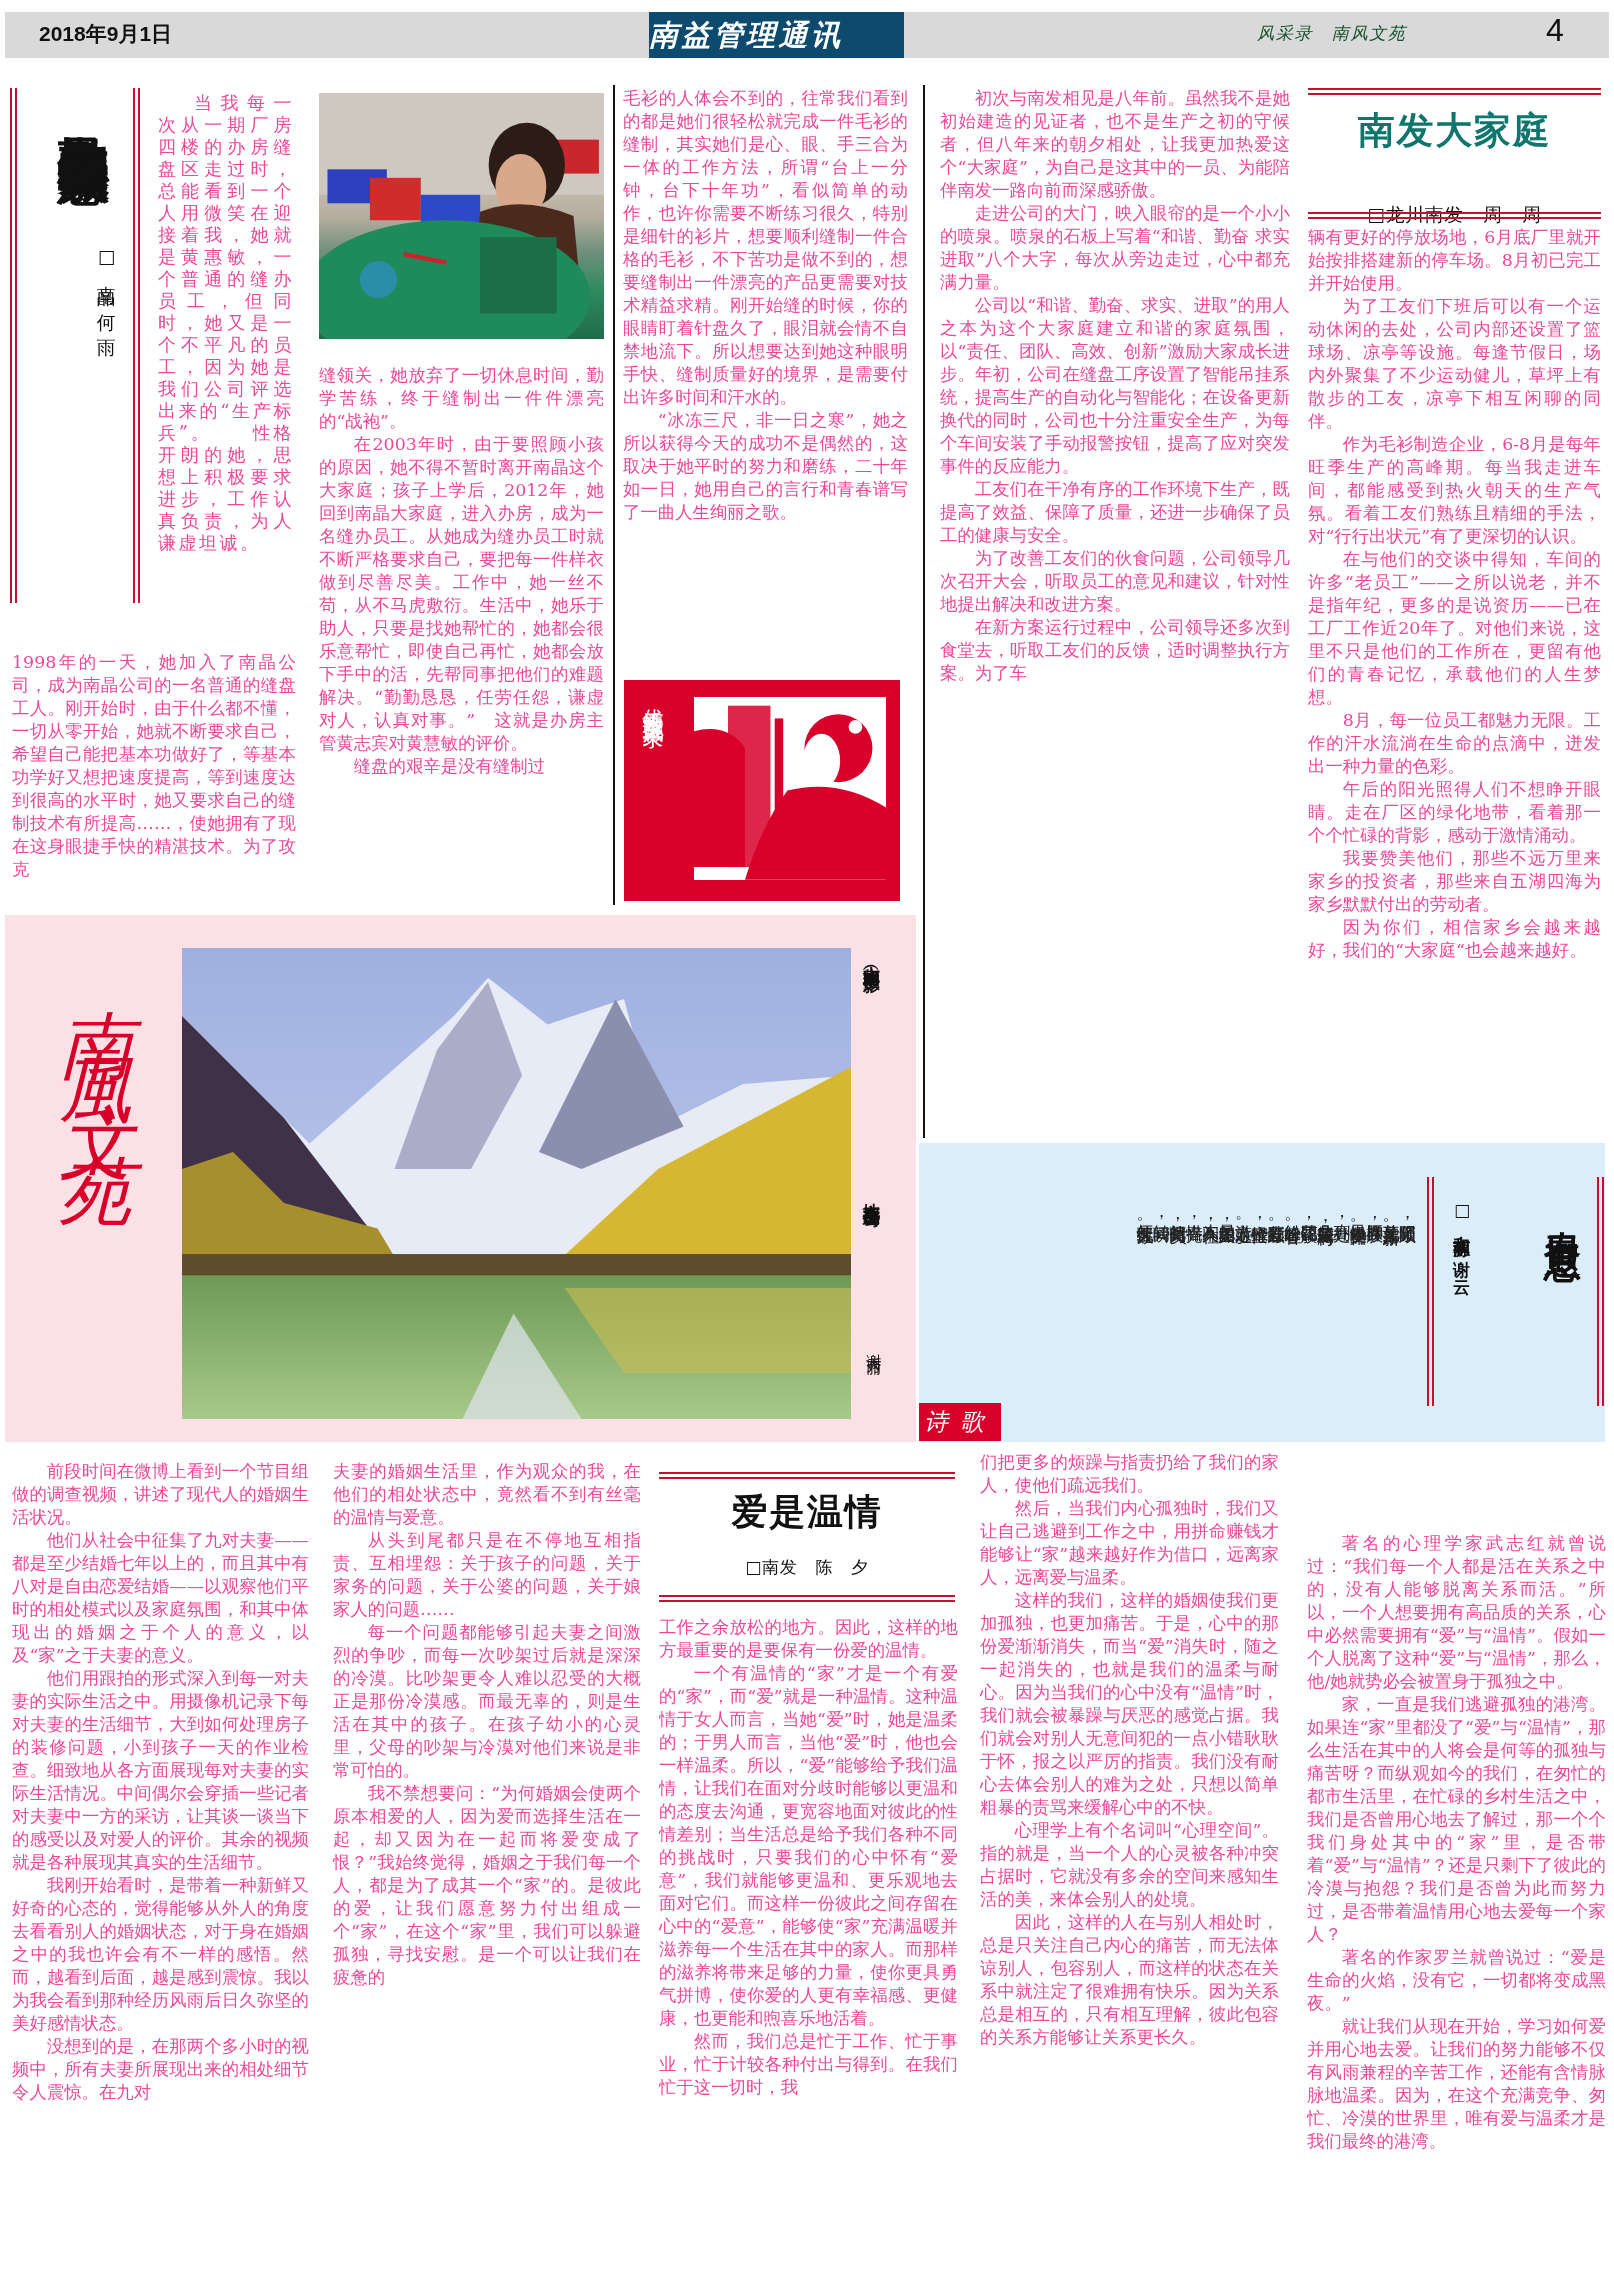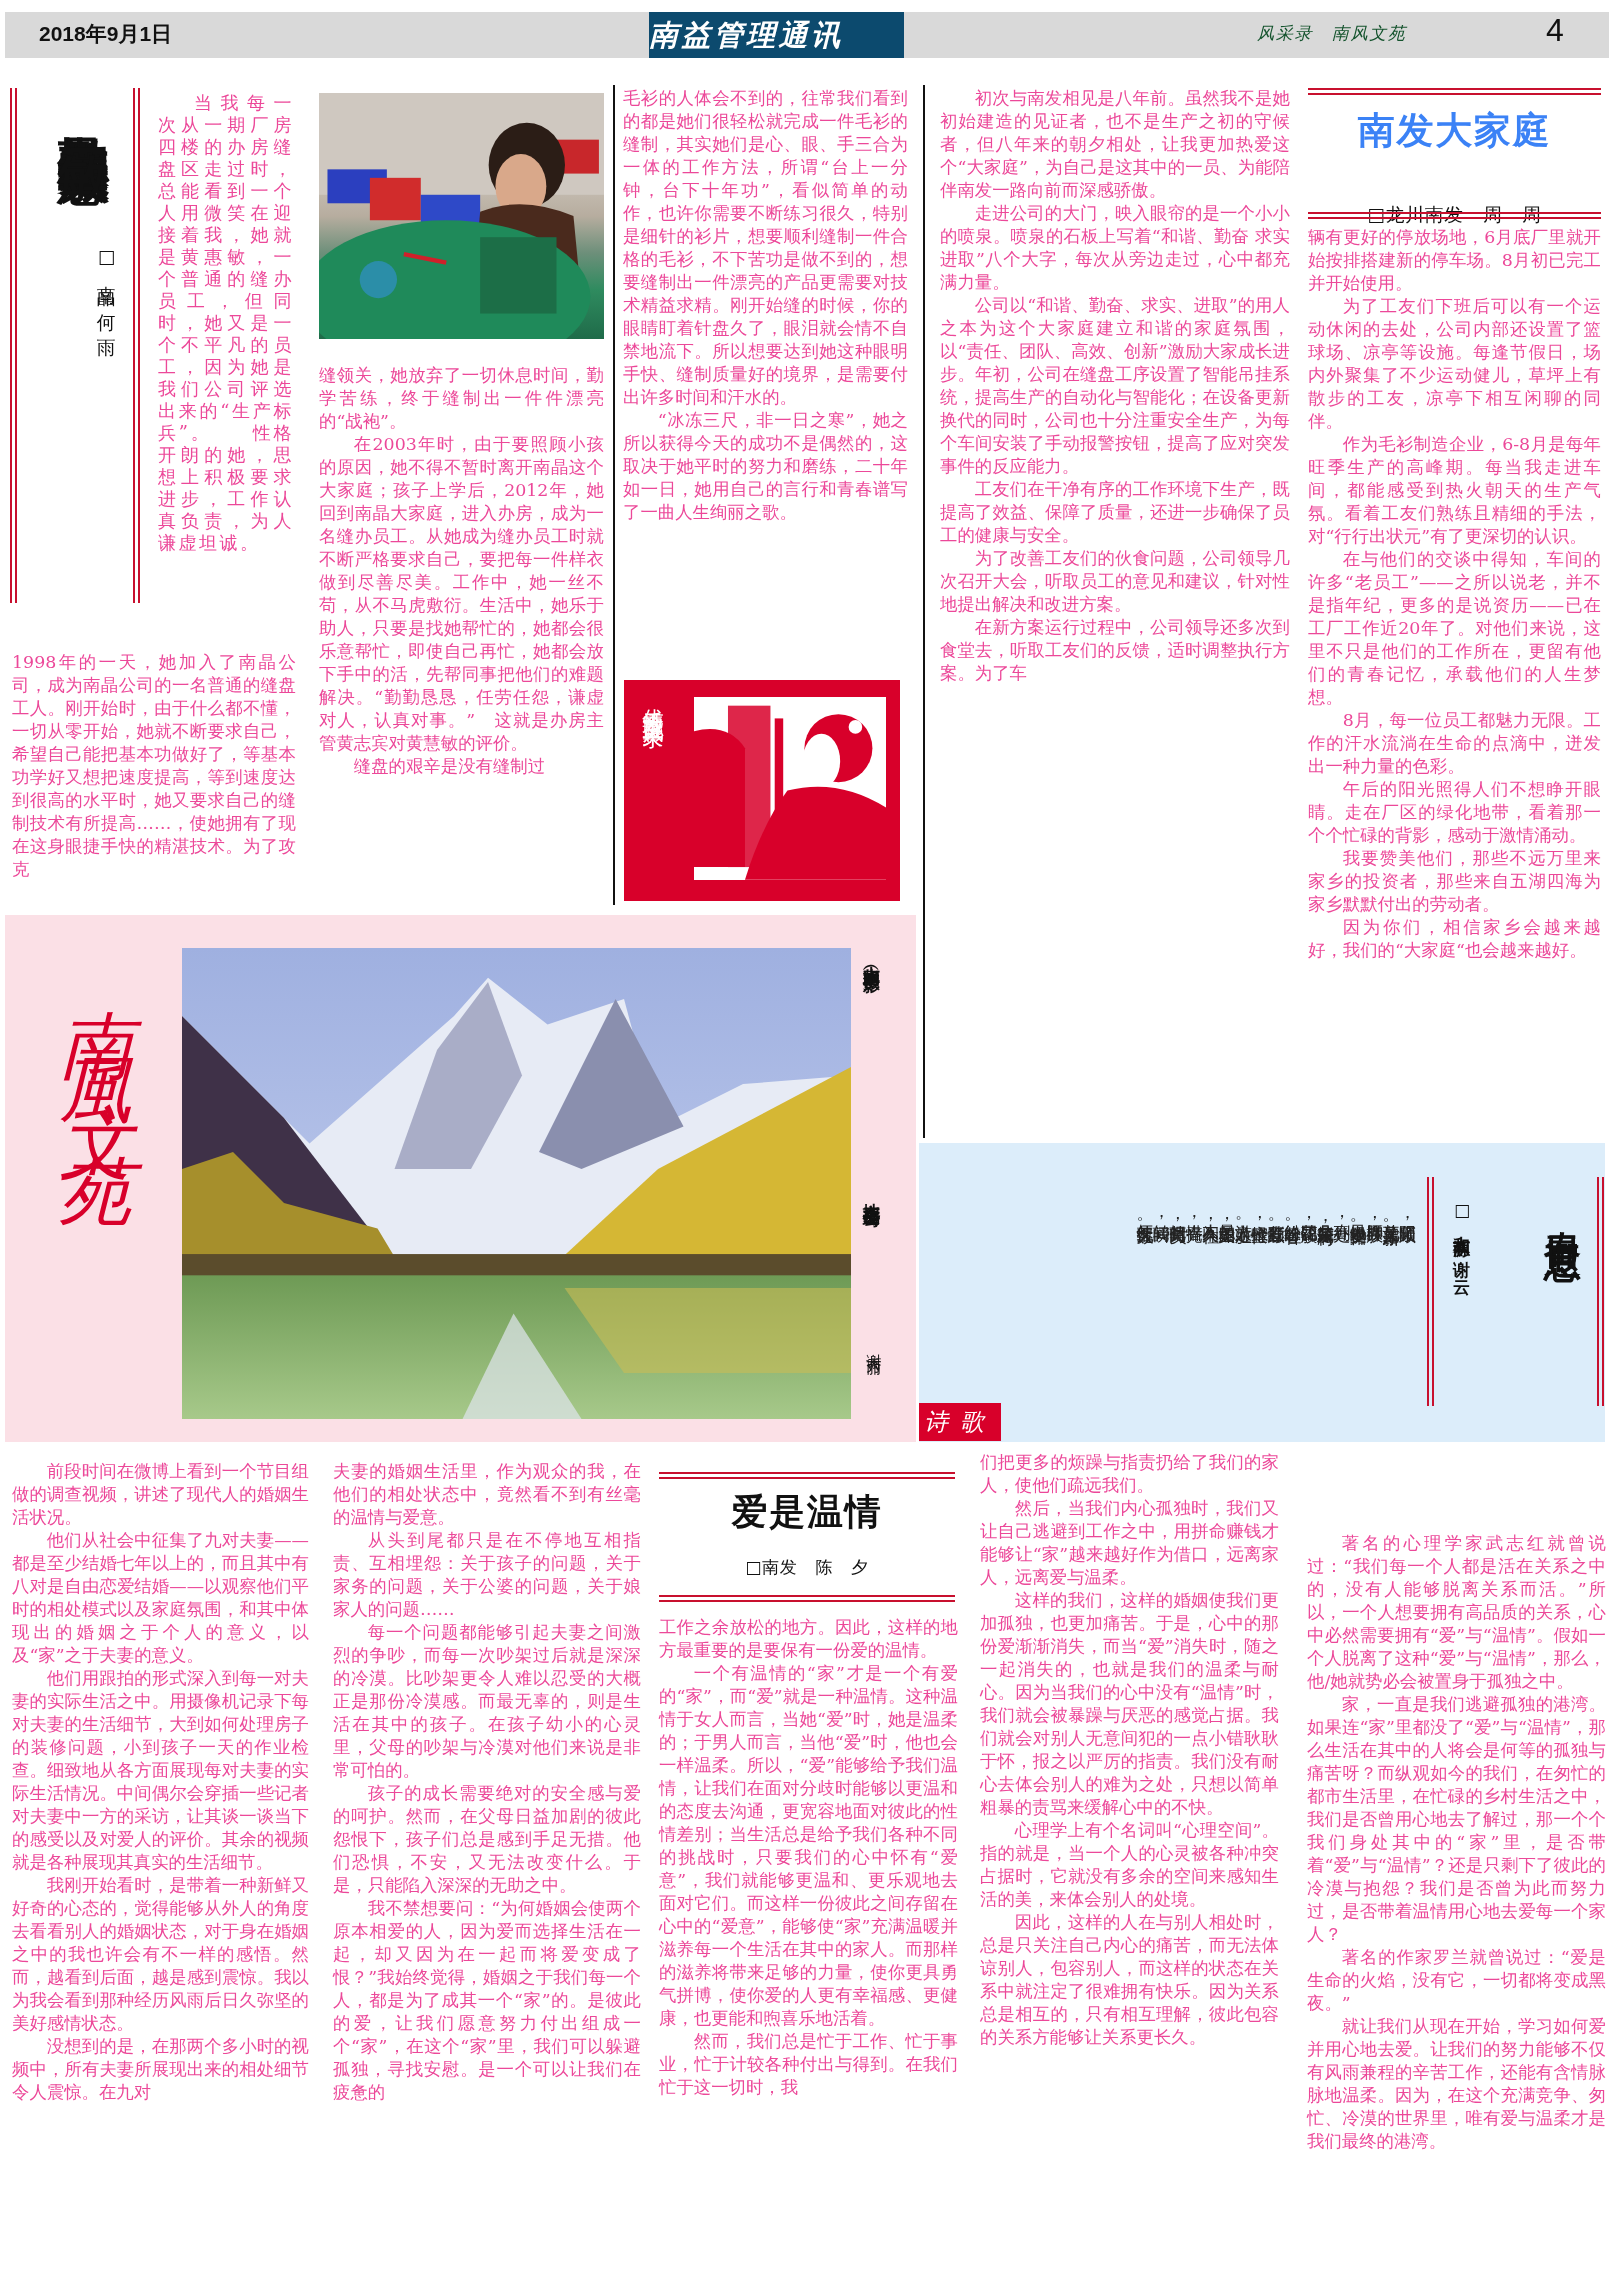--- a/index.html
+++ b/index.html
@@ -29,21 +29,21 @@
   #a1-col3 { left: 623px; top: 87px; width: 285px; }
 
   
   #feature-box { left: 624px; top: 680px; width: 276px; height: 221px; background: #d8002a; }
   #feature-label { left: 639px; top: 692px; writing-mode: vertical-rl; font-family: "DejaVu Sans", sans-serif; font-size: 21px; color: #fff; letter-spacing: 2.5px; }
   #feature-art { left: 694px; top: 697px; width: 192px; height: 183px; background: #fff; overflow: hidden; }
 
   
   #a2-col1 { left: 940px; top: 87px; width: 350px; }
   #a2-rule-top { left: 1308px; top: 88px; width: 293px; height: 6.8px; border-top: 2.5px solid #c8102e; border-bottom: 2.5px solid #c8102e; }
-  #a2-title { left: 1308px; top: 106px; width: 293px; text-align: center; font-family: "DejaVu Serif", serif; font-size: 37px; font-weight: bold; color: #3b82f6; letter-spacing: 1.7px; }
+  #a2-title { left: 1308px; top: 106px; width: 293px; text-align: center; font-family: "DejaVu Serif", serif; font-size: 37px; font-weight: bold; color: #0f766e; letter-spacing: 1.7px; }
   #a2-byline { left: 1308px; top: 174px; width: 293px; text-align: center; font-family: "DejaVu Sans", sans-serif; font-size: 18.7px; color: #111; letter-spacing: 0.8px; margin-top: 28px; }
   #a2-rule-bot { left: 1308px; top: 212px; width: 293px; height: 6.8px; border-top: 2.5px solid #c8102e; border-bottom: 2.5px solid #c8102e; }
   #a2-col2 { left: 1308px; top: 226px; width: 293px; }
 
   
   #band { left: 5.1px; top: 915px; width: 911px; height: 527px; background: #fbe0e6; }
   #band-calli { left: 51px; top: 952px; width: 93px; writing-mode: vertical-rl; font-family: "DejaVu Serif", serif; font-style: italic; font-size: 73px; color: #d8002a; letter-spacing: 48px; line-height: 93px; }
   #landscape { left: 182px; top: 948px; width: 669px; height: 471px; overflow: hidden; }
   #photo-caption { left: 861px; top: 952px; writing-mode: vertical-rl; font-family: "DejaVu Sans", sans-serif; font-size: 17px; font-weight: bold; color: #111; letter-spacing: 1.7px; }
   #photo-credit-org { left: 861px; top: 1189px; writing-mode: vertical-rl; font-family: "DejaVu Sans", sans-serif; font-size: 17px; font-weight: bold; color: #111; letter-spacing: 1.7px; }
@@ -215,21 +215,20 @@
   <p>前段时间在微博上看到一个节目组做的调查视频，讲述了现代人的婚姻生活状况。</p>
   <p>他们从社会中征集了九对夫妻——都是至少结婚七年以上的，而且其中有八对是自由恋爱结婚——以观察他们平时的相处模式以及家庭氛围，和其中体现出的婚姻之于个人的意义，以及“家”之于夫妻的意义。</p>
   <p>他们用跟拍的形式深入到每一对夫妻的实际生活之中。用摄像机记录下每对夫妻的生活细节，大到如何处理房子的装修问题，小到孩子一天的作业检查。细致地从各方面展现每对夫妻的实际生活情况。中间偶尔会穿插一些记者对夫妻中一方的采访，让其谈一谈当下的感受以及对爱人的评价。其余的视频就是各种展现其真实的生活细节。</p>
   <p>我刚开始看时，是带着一种新鲜又好奇的心态的，觉得能够从外人的角度去看看别人的婚姻状态，对于身在婚姻之中的我也许会有不一样的感悟。然而，越看到后面，越是感到震惊。我以为我会看到那种经历风雨后日久弥坚的美好感情状态。</p>
   <p>没想到的是，在那两个多小时的视频中，所有夫妻所展现出来的相处细节令人震惊。在九对</p>
 </div>
 <div id="a3-col2" class="abs body-text">
   <p class="noindent">夫妻的婚姻生活里，作为观众的我，在他们的相处状态中，竟然看不到有丝毫的温情与爱意。</p>
   <p>从头到尾都只是在不停地互相指责、互相埋怨：关于孩子的问题，关于家务的问题，关于公婆的问题，关于娘家人的问题……</p>
   <p>每一个问题都能够引起夫妻之间激烈的争吵，而每一次吵架过后就是深深的冷漠。比吵架更令人难以忍受的大概正是那份冷漠感。而最无辜的，则是生活在其中的孩子。在孩子幼小的心灵里，父母的吵架与冷漠对他们来说是非常可怕的。</p>
-  <p>孩子的成长需要绝对的安全感与爱的呵护。然而，在父母日益加剧的彼此怨恨下，孩子们总是感到手足无措。他们恐惧，不安，又无法改变什么。于是，只能陷入深深的无助之中。</p>
   <p>我不禁想要问：“为何婚姻会使两个原本相爱的人，因为爱而选择生活在一起，却又因为在一起而将爱变成了恨？”我始终觉得，婚姻之于我们每一个人，都是为了成其一个“家”的。是彼此的爱，让我们愿意努力付出组成一个“家”，在这个“家”里，我们可以躲避孤独，寻找安慰。是一个可以让我们在疲惫的</p>
 </div>
 <div id="a3-rule-top" class="abs"></div>
 <div id="a3-title" class="abs">爱是温情</div>
 <div id="a3-byline" class="abs">□南发　陈　夕</div>
 <div id="a3-rule-bot" class="abs"></div>
 <div id="a3-col3" class="abs body-text">
   <p class="noindent">工作之余放松的地方。因此，这样的地方最重要的是要保有一份爱的温情。</p>
   <p>一个有温情的“家”才是一个有爱的“家”，而“爱”就是一种温情。这种温情于女人而言，当她“爱”时，她是温柔的；于男人而言，当他“爱”时，他也会一样温柔。所以，“爱”能够给予我们温情，让我们在面对分歧时能够以更温和的态度去沟通，更宽容地面对彼此的性情差别；当生活总是给予我们各种不同的挑战时，只要我们的心中怀有“爱意”，我们就能够更温和、更乐观地去面对它们。而这样一份彼此之间存留在心中的“爱意”，能够使“家”充满温暖并滋养每一个生活在其中的家人。而那样的滋养将带来足够的力量，使你更具勇气拼博，使你爱的人更有幸福感、更健康，也更能和煦喜乐地活着。</p>
   <p>然而，我们总是忙于工作、忙于事业，忙于计较各种付出与得到。在我们忙于这一切时，我</p>

